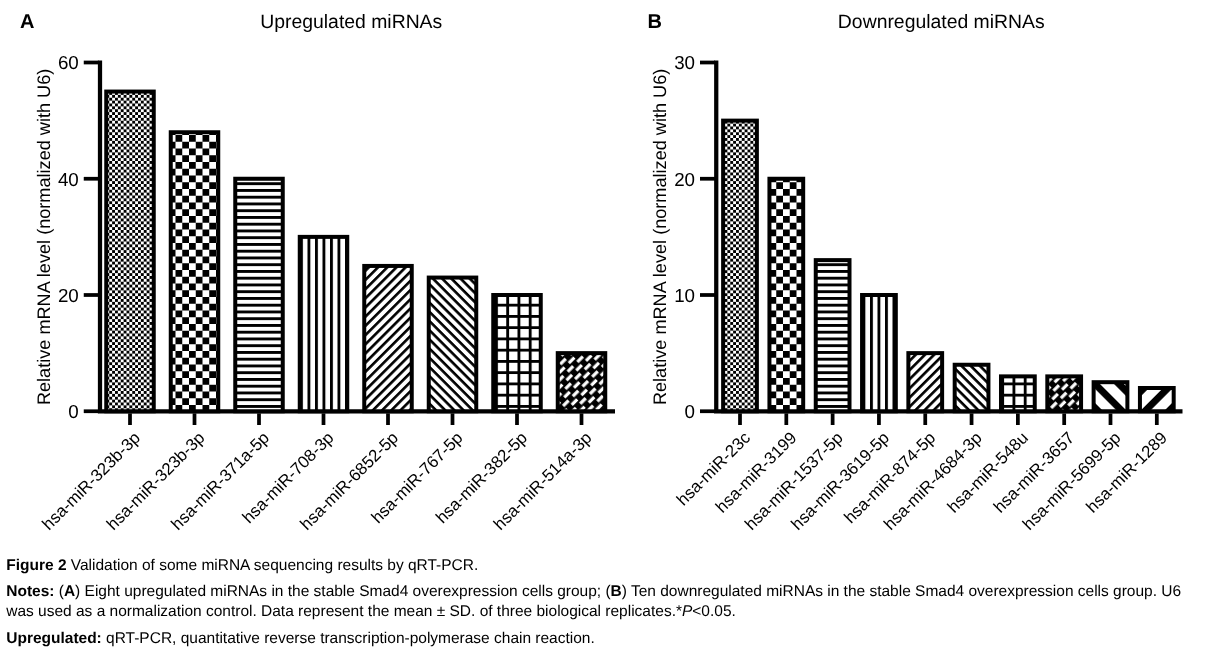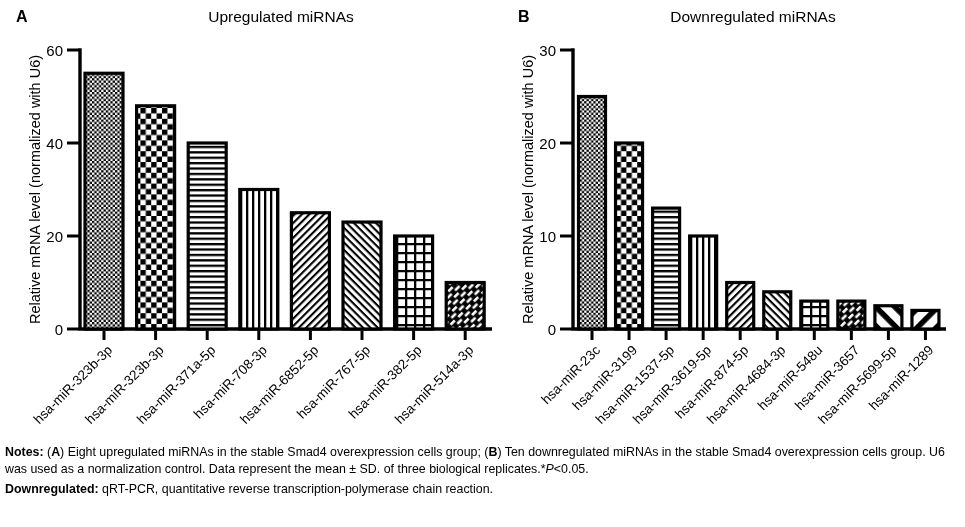--- a/index.html
+++ b/index.html
@@ -148,16 +148,17 @@
       <text x="860.3499999999999" y="351" class="cat-label" text-anchor="end" transform="rotate(-45 860.3499999999999 351)">hsa-miR-3657</text>
       <rect x="874.9" y="305.75" width="27" height="23.25" class="bar" fill="url(#p-wide-diagonal-down)"></rect>
       <line x1="888.4" y1="330.7" x2="888.4" y2="340" class="tick"></line>
       <text x="897.4" y="351" class="cat-label" text-anchor="end" transform="rotate(-45 897.4 351)">hsa-miR-5699-5p</text>
       <rect x="911.95" y="310.4" width="27" height="18.6" class="bar" fill="url(#p-wide-diagonal-up)"></rect>
       <line x1="925.45" y1="330.7" x2="925.45" y2="340" class="tick"></line>
       <text x="934.45" y="351" class="cat-label" text-anchor="end" transform="rotate(-45 934.45 351)">hsa-miR-1289</text>
     </svg>
 
   <div id="caption">
+      <p><span class="b">Figure 2</span><span> Validation of some miRNA sequencing results by qRT-PCR.</span></p>
       <p><span class="b">Notes:</span><span> (</span><span class="b">A</span><span>) Eight upregulated miRNAs in the stable Smad4 overexpression cells group; (</span><span class="b">B</span><span>) Ten downregulated miRNAs in the stable Smad4 overexpression cells group. U6 was used as a normalization control. Data represent the mean ± SD. of three biological replicates.*</span><span class="i">P</span><span>&lt;0.05.</span></p>
-      <p><span class="b">Downregulated:</span><span> qRT-PCR, quantitative reverse transcription-polymerase chain reaction.</span></p>
+      <p><span class="b">Upregulated:</span><span> qRT-PCR, quantitative reverse transcription-polymerase chain reaction.</span></p>
     </div>
 </div>
 
 </body></html>

